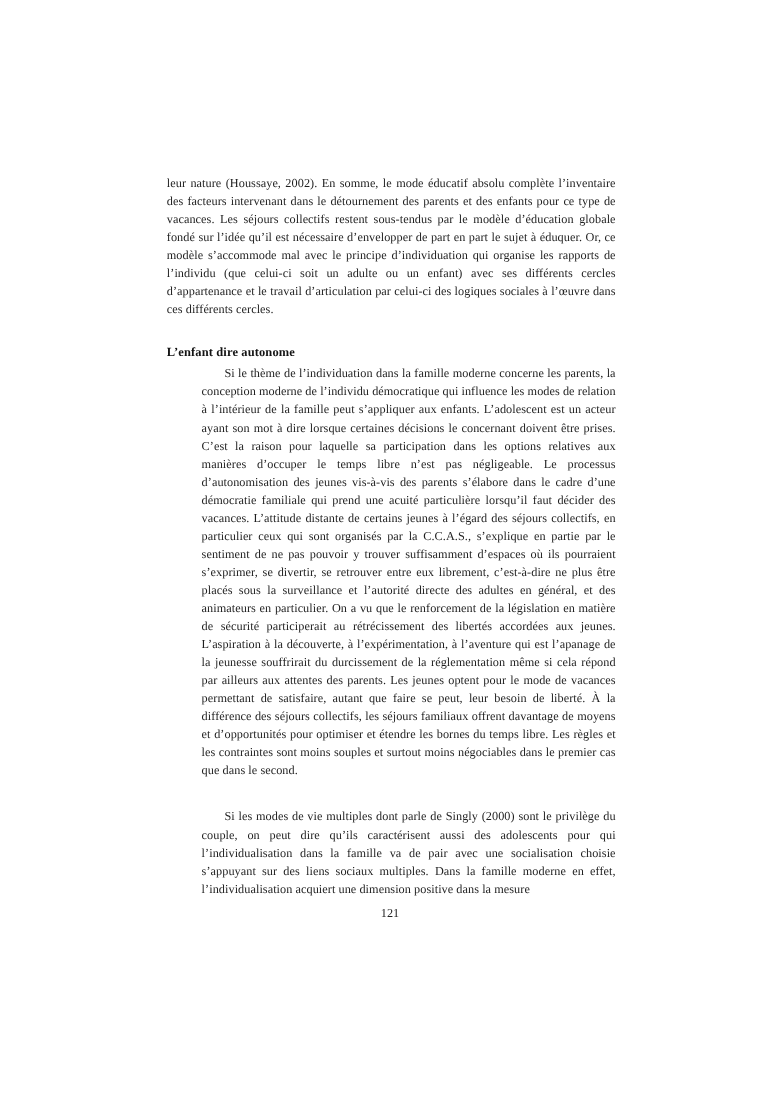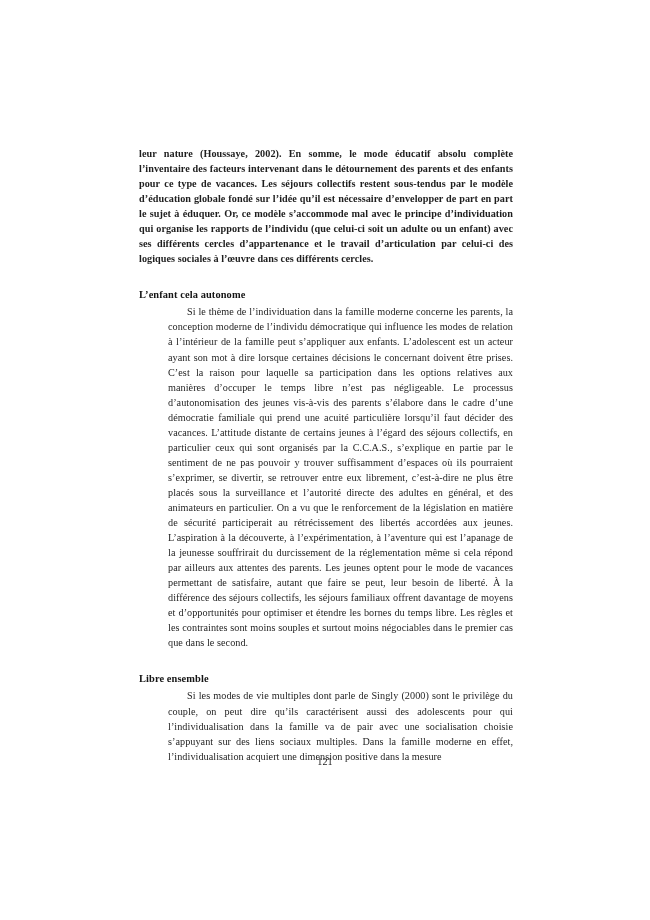--- a/index.html
+++ b/index.html
@@ -35,21 +35,20 @@
     color: #1e1e1e;
     letter-spacing: 0.005em;
     -webkit-font-smoothing: none;
   }
   .para.indent {
     text-indent: 19px;
     margin-left: 29px;
   }
   .para.first {
     text-indent: 0;
-    font-weight: bold;
   }
   .heading {
     margin: 0;
     font-size: 10.4px;
     line-height: 15px;
     font-weight: bold;
     text-align: left;
     color: #141414;
     letter-spacing: 0.01em;
   }
@@ -74,29 +73,28 @@
 <body>
 
 <div class="page">
 
   <div class="content">
 
     <p class="para first">leur nature (Houssaye, 2002). En somme, le mode éducatif absolu complète l’inventaire des facteurs intervenant dans le détournement des parents et des enfants pour ce type de vacances. Les séjours collectifs restent sous-tendus par le modèle d’éducation globale fondé sur l’idée qu’il est nécessaire d’envelopper de part en part le sujet à éduquer. Or, ce modèle s’accommode mal avec le principe d’individuation qui organise les rapports de l’individu (que celui-ci soit un adulte ou un enfant) avec ses différents cercles d’appartenance et le travail d’articulation par celui-ci des logiques sociales à l’œuvre dans ces différents cercles.</p>
 
     <div class="gap-before-heading"></div>
 
-    <h2 class="heading">L’enfant cela autonome</h2>
+    <h2 class="heading">L’enfant dire autonome</h2>
 
     <div class="gap-after-heading"></div>
 
     <p class="para indent">Si le thème de l’individuation dans la famille moderne concerne les parents, la conception moderne de l’individu démocratique qui influence les modes de relation à l’intérieur de la famille peut s’appliquer aux enfants. L’adolescent est un acteur ayant son mot à dire lorsque certaines décisions le concernant doivent être prises. C’est la raison pour laquelle sa participation dans les options relatives aux manières d’occuper le temps libre n’est pas négligeable. Le processus d’autonomisation des jeunes vis-à-vis des parents s’élabore dans le cadre d’une démocratie familiale qui prend une acuité particulière lorsqu’il faut décider des vacances. L’attitude distante de certains jeunes à l’égard des séjours collectifs, en particulier ceux qui sont organisés par la C.C.A.S., s’explique en partie par le sentiment de ne pas pouvoir y trouver suffisamment d’espaces où ils pourraient s’exprimer, se divertir, se retrouver entre eux librement, c’est-à-dire ne plus être placés sous la surveillance et l’autorité directe des adultes en général, et des animateurs en particulier. On a vu que le renforcement de la législation en matière de sécurité participerait au rétrécissement des libertés accordées aux jeunes. L’aspiration à la découverte, à l’expérimentation, à l’aventure qui est l’apanage de la jeunesse souffrirait du durcissement de la réglementation même si cela répond par ailleurs aux attentes des parents. Les jeunes optent pour le mode de vacances permettant de satisfaire, autant que faire se peut, leur besoin de liberté. À la différence des séjours collectifs, les séjours familiaux offrent davantage de moyens et d’opportunités pour optimiser et étendre les bornes du temps libre. Les règles et les contraintes sont moins souples et surtout moins négociables dans le premier cas que dans le second.</p>
 
     <div class="gap-before-heading"></div>
 
-    <h2 class="heading">Libre ensemble</h2>
 
     <div class="gap-after-heading"></div>
 
     <p class="para indent">Si les modes de vie multiples dont parle de Singly (2000) sont le privilège du couple, on peut dire qu’ils caractérisent aussi des adolescents pour qui l’individualisation dans la famille va de pair avec une socialisation choisie s’appuyant sur des liens sociaux multiples. Dans la famille moderne en effet, l’individualisation acquiert une dimension positive dans la mesure</p>
 
   </div>
 
   <div class="page-number">121</div>
 
 </div>

